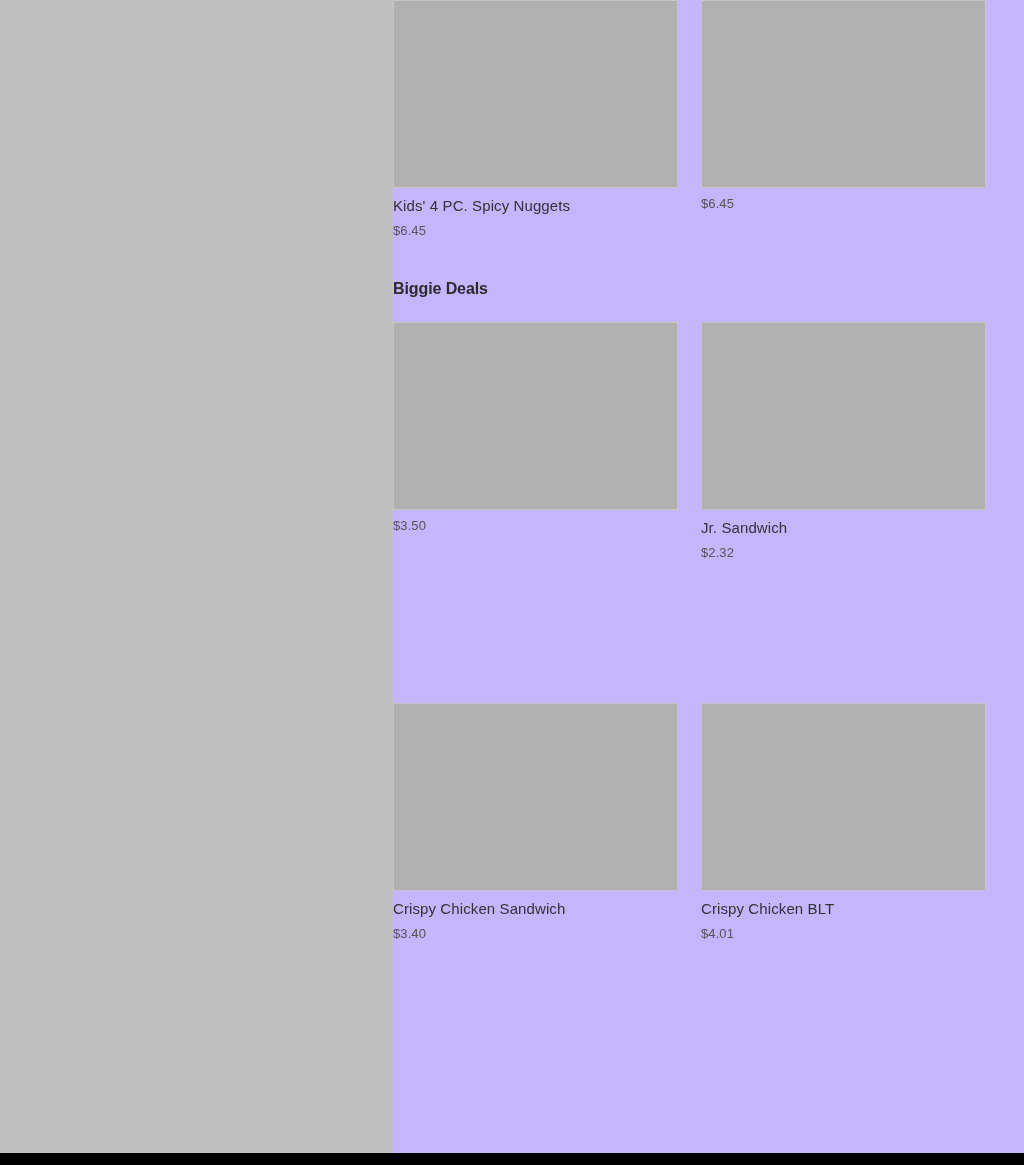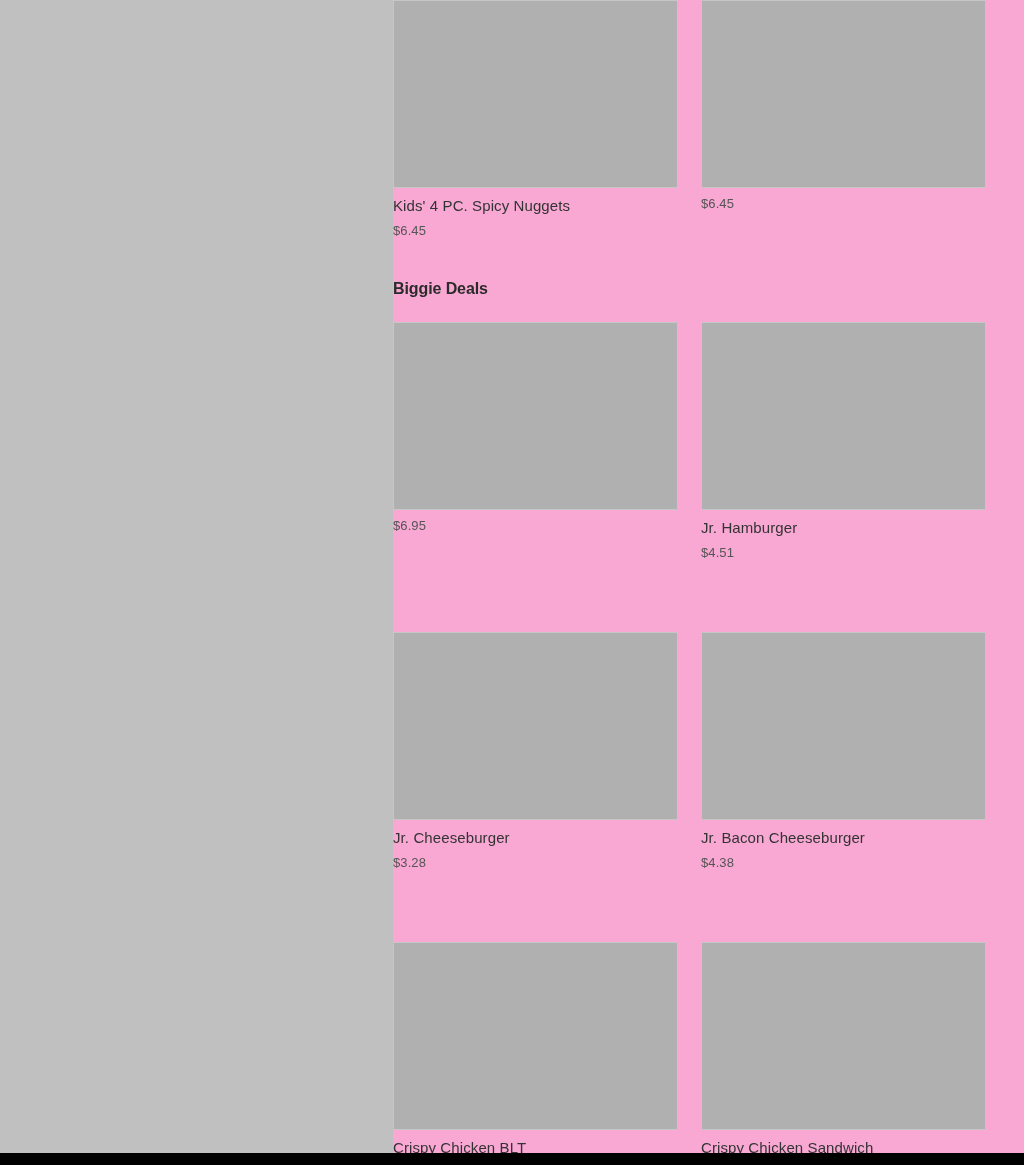--- a/index.html
+++ b/index.html
@@ -14,21 +14,21 @@
     font-family: "Liberation Sans", sans-serif;
     overflow: hidden;
     position: relative;
   }
 
   
   .page {
     position: relative;
     width: 1024px;
     height: 1153px;
-    background: #f9a8d4;
+    background: #c4b5fd;
     box-sizing: border-box;
   }
 
   
   .left-rail {
     position: absolute;
     left: 0;
     top: 0;
     width: 393px;
     height: 1153px;
@@ -142,55 +142,43 @@
 
     <div class="spacer-after-kids"></div>
 
     <h2 class="section-heading">Biggie Deals</h2>
 
     <div class="spacer-after-heading"></div>
 
     <div class="grid">
       <div class="card">
         <div class="card-media"></div>
-        <div class="card-price">$6.95</div>
+        <div class="card-price">$3.50</div>
       </div>
       <div class="card">
         <div class="card-media"></div>
-        <div class="card-title">Jr. Hamburger</div>
-        <div class="card-price">$4.51</div>
+        <div class="card-title">Jr. Sandwich</div>
+        <div class="card-price">$2.32</div>
       </div>
     </div>
+
+    <div class="row-gap"></div>
+
 
     <div class="row-gap"></div>
 
     <div class="grid">
       <div class="card">
         <div class="card-media"></div>
-        <div class="card-title">Jr. Cheeseburger</div>
-        <div class="card-price">$3.28</div>
+        <div class="card-title">Crispy Chicken Sandwich</div>
+        <div class="card-price">$3.40</div>
       </div>
-      <div class="card">
-        <div class="card-media"></div>
-        <div class="card-title">Jr. Bacon Cheeseburger</div>
-        <div class="card-price">$4.38</div>
-      </div>
-    </div>
-
-    <div class="row-gap"></div>
-
-    <div class="grid">
       <div class="card">
         <div class="card-media"></div>
         <div class="card-title">Crispy Chicken BLT</div>
         <div class="card-price">$4.01</div>
-      </div>
-      <div class="card">
-        <div class="card-media"></div>
-        <div class="card-title">Crispy Chicken Sandwich</div>
-        <div class="card-price">$3.40</div>
       </div>
     </div>
 
   </div>
 </div>
 
 <div class="bottom-bar"></div>
 
 </body></html>

